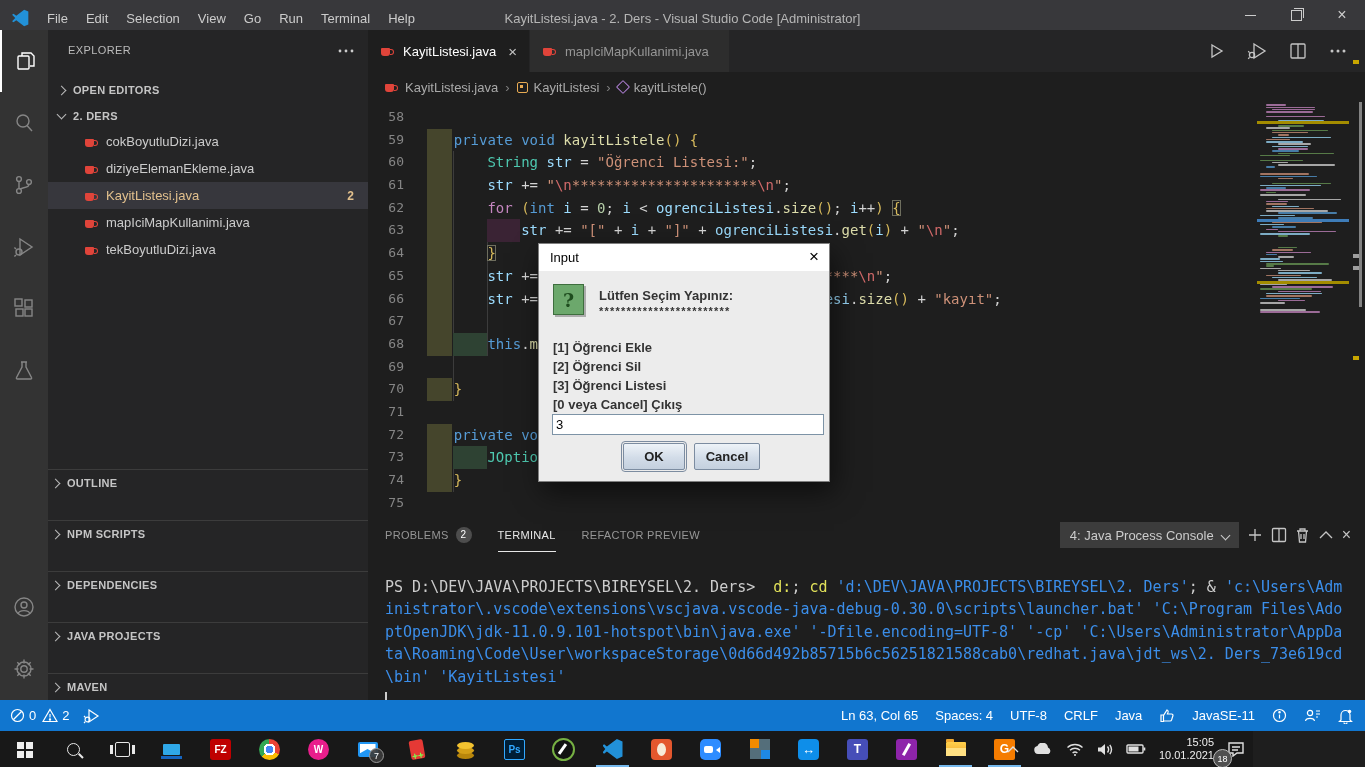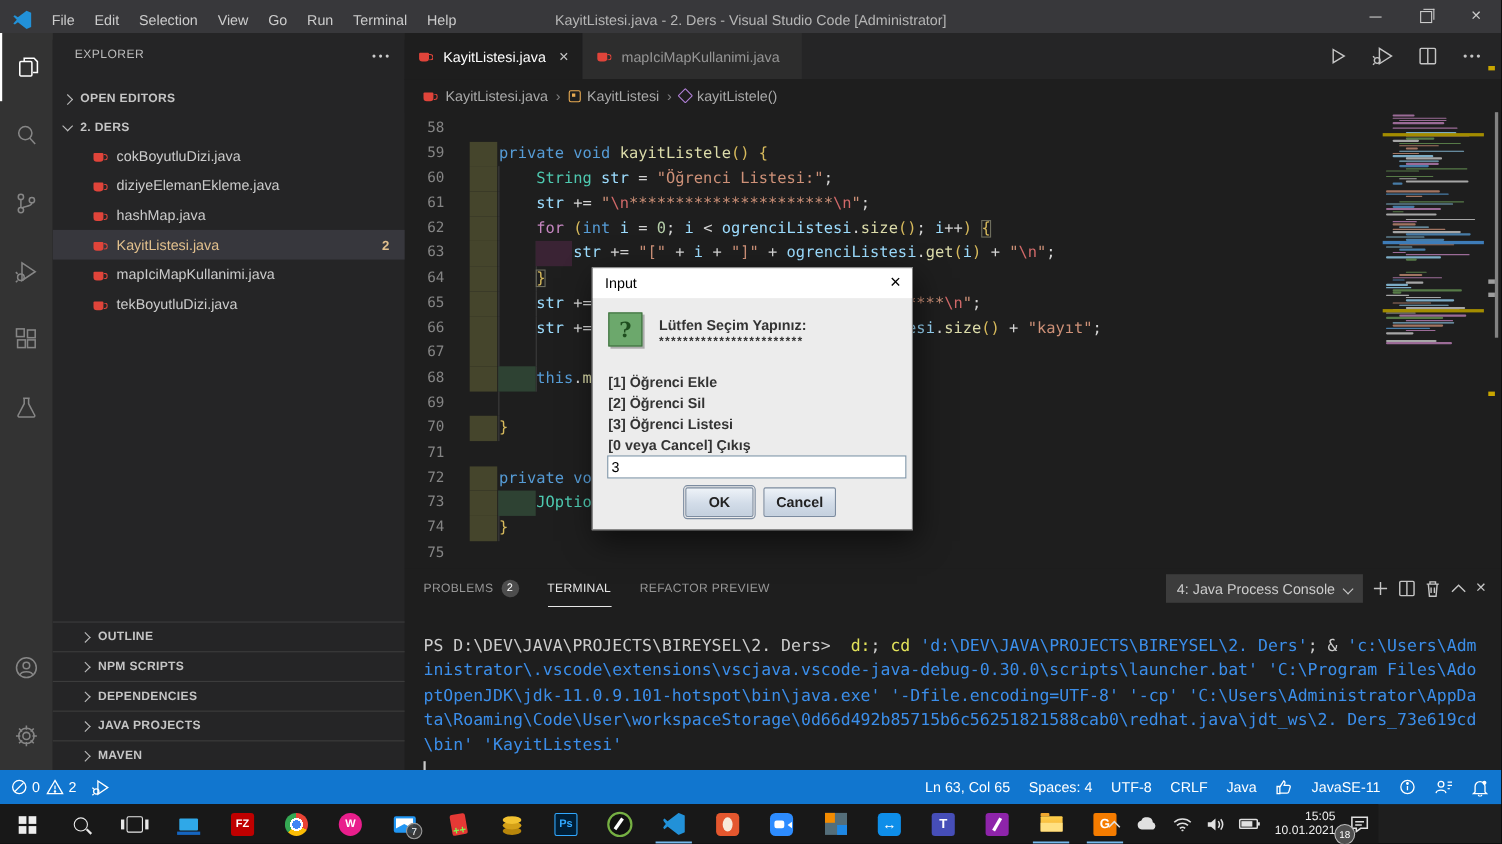--- a/index.html
+++ b/index.html
@@ -40,21 +40,21 @@
   .chev{width:6px;height:6px;border-right:1.4px solid #bbb;border-bottom:1.4px solid #bbb;margin:0 8px 0 4px;flex:none;}
   .chev.r{transform:rotate(-45deg);}
   .chev.d{transform:rotate(45deg);margin-top:-3px;}
   #file-list{position:absolute;left:0;top:98px;width:320px;}
   .file-row{height:27px;display:flex;align-items:center;padding-left:36px;position:relative;}
   .file-row.sel{background:#37373d;}
   .file-label{color:#cccccc;font-size:13px;margin-left:7px;}
   .file-label.mod{color:#e2c08d;}
   .file-badge{position:absolute;right:14px;color:#e2c08d;font-size:12px;font-weight:bold;}
   #sb-sections{position:absolute;left:0;bottom:0;width:320px;}
-  .sb-section{height:26px;display:flex;align-items:center;border-top:1px solid #3c3c3c;font-weight:bold;font-size:11px;color:#c5c5c5;padding-left:22px;letter-spacing:.3px;}
+  .sb-section{height:26px;display:flex;align-items:center;border-top:1px solid #3c3c3c;font-weight:bold;font-size:11px;color:#c5c5c5;padding-left:0;letter-spacing:.3px;margin-top:24px;}
 
   
   .jicon{width:15px;height:14px;position:relative;flex:none;}
   .jicon::before{content:"";position:absolute;left:1px;top:4px;width:9px;height:8px;background:#e0443a;border-radius:1px 1px 3px 3px;}
   .jicon::after{content:"";position:absolute;left:10px;top:5px;width:3px;height:4px;border:1.6px solid #e0443a;border-left:none;border-radius:0 3px 3px 0;}
 
   
   .editor{position:absolute;left:368px;top:0;width:997px;height:487px;background:#1e1e1e;}
   .tabbar{position:absolute;left:0;top:0;width:997px;height:42px;background:#252526;display:flex;}
   .tab{height:42px;display:flex;align-items:center;padding:0 12px;background:#2d2d2d;border-right:1px solid #252526;color:#969696;}
@@ -293,24 +293,20 @@
         <span data-name="folder-label">2. DERS</span>
       </div>
       <div id="file-list" data-name="file-tree">
           <div class="file-row" data-name="file-item">
             <i class="jicon" data-name="java-file-icon"></i>
             <span class="file-label" data-name="file-label">cokBoyutluDizi.java</span>
           </div>
           <div class="file-row" data-name="file-item">
             <i class="jicon" data-name="java-file-icon"></i>
             <span class="file-label" data-name="file-label">diziyeElemanEkleme.java</span>
-          </div>
-          <div class="file-row" data-name="file-item">
-            <i class="jicon" data-name="java-file-icon"></i>
-            <span class="file-label" data-name="file-label">hashMap.java</span>
           </div>
           <div class="file-row sel" data-name="file-item">
             <i class="jicon" data-name="java-file-icon"></i>
             <span class="file-label mod" data-name="file-label">KayitListesi.java</span>
             <span class="file-badge" data-name="problems-count-badge">2</span>
           </div>
           <div class="file-row" data-name="file-item">
             <i class="jicon" data-name="java-file-icon"></i>
             <span class="file-label" data-name="file-label">mapIciMapKullanimi.java</span>
           </div>

